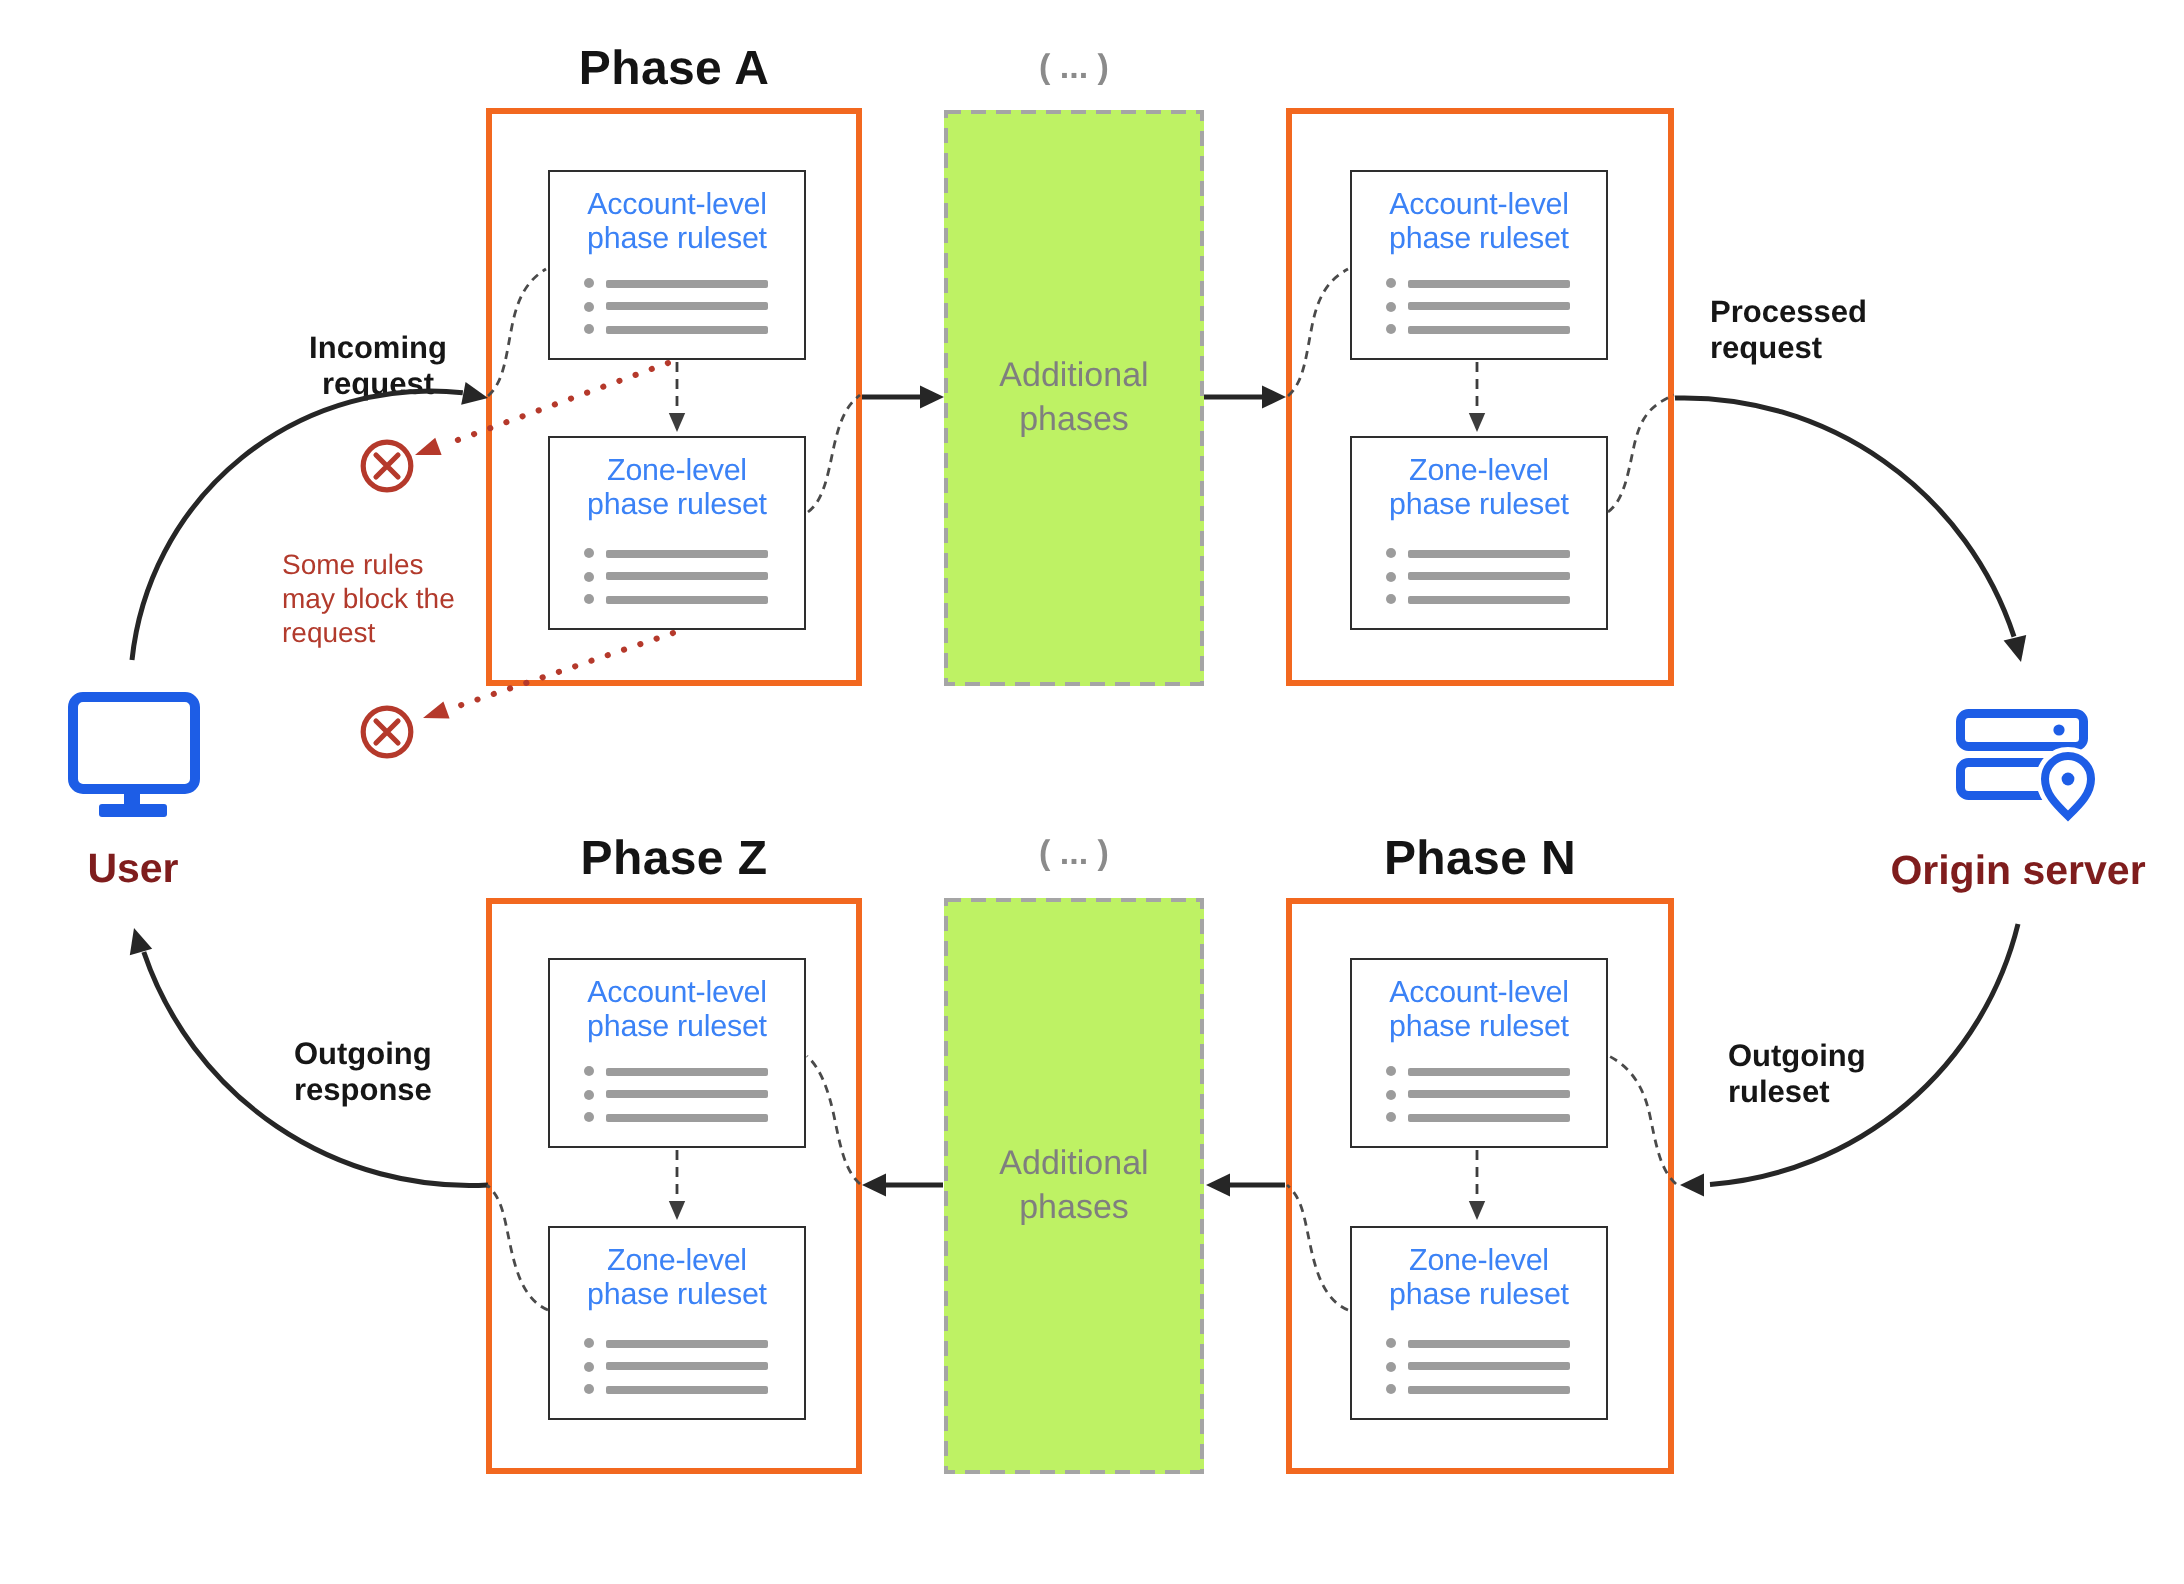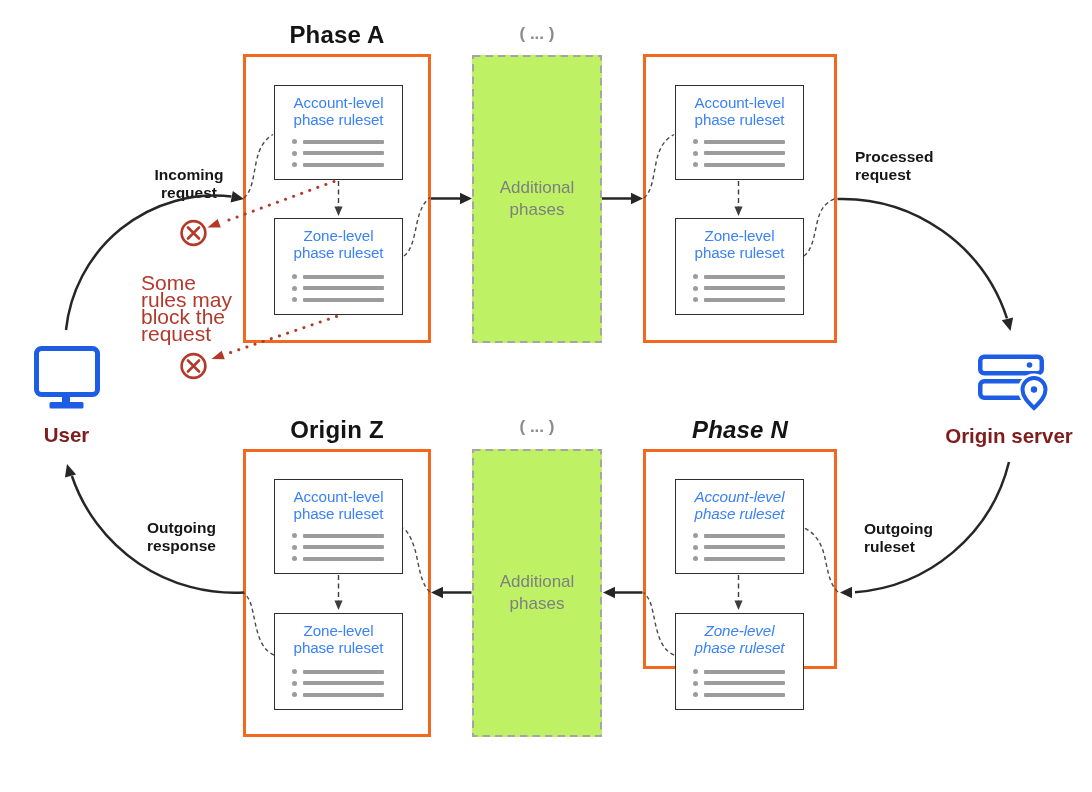--- a/index.html
+++ b/index.html
@@ -89,21 +89,21 @@
     position: absolute;
     font-size: 15.5px;
     line-height: 17.5px;
     font-weight: bold;
     color: #161616;
     z-index: 2;
   }
   .note.centered { text-align: center; }
   .block-note {
     position: absolute;
-    font-size: 21px;
+    font-size: 14px;
     line-height: 17px;
     font-weight: normal;
     color: #b23a2c;
     z-index: 2;
   }
   .endpoint-label {
     position: absolute;
     font-weight: bold;
     font-size: 20.5px;
     color: #7f1d1d;
@@ -186,21 +186,21 @@
           </div>
         <div class="ruleset-row">
             <span class="bullet"></span>
             <span class="bar"></span>
           </div>
       </div>
     </div>
   </div>
 
   <div class="phase" style="left:243px; top:449px; width:188px; height:288px;">
-    <div class="phase-title">Origin Z</div>
+    <div class="phase-title">Phase Z</div>
     <div class="card" style="left:28px; top:27px; height:95px;">
       <div class="card-label">Account-level phase ruleset</div>
       <div class="ruleset-list">
         <div class="ruleset-row">
             <span class="bullet"></span>
             <span class="bar"></span>
           </div>
         <div class="ruleset-row">
             <span class="bullet"></span>
             <span class="bar"></span>
@@ -223,21 +223,21 @@
             <span class="bar"></span>
           </div>
         <div class="ruleset-row">
             <span class="bullet"></span>
             <span class="bar"></span>
           </div>
       </div>
     </div>
   </div>
 
-  <div class="phase" style="left:643px; top:449px; width:194px; height:220px;font-style:italic;">
+  <div class="phase" style="left:643px; top:449px; width:194px; height:288px;">
     <div class="phase-title">Phase N</div>
     <div class="card" style="left:29px; top:27px; height:95px;">
       <div class="card-label">Account-level phase ruleset</div>
       <div class="ruleset-list">
         <div class="ruleset-row">
             <span class="bullet"></span>
             <span class="bar"></span>
           </div>
         <div class="ruleset-row">
             <span class="bullet"></span>

